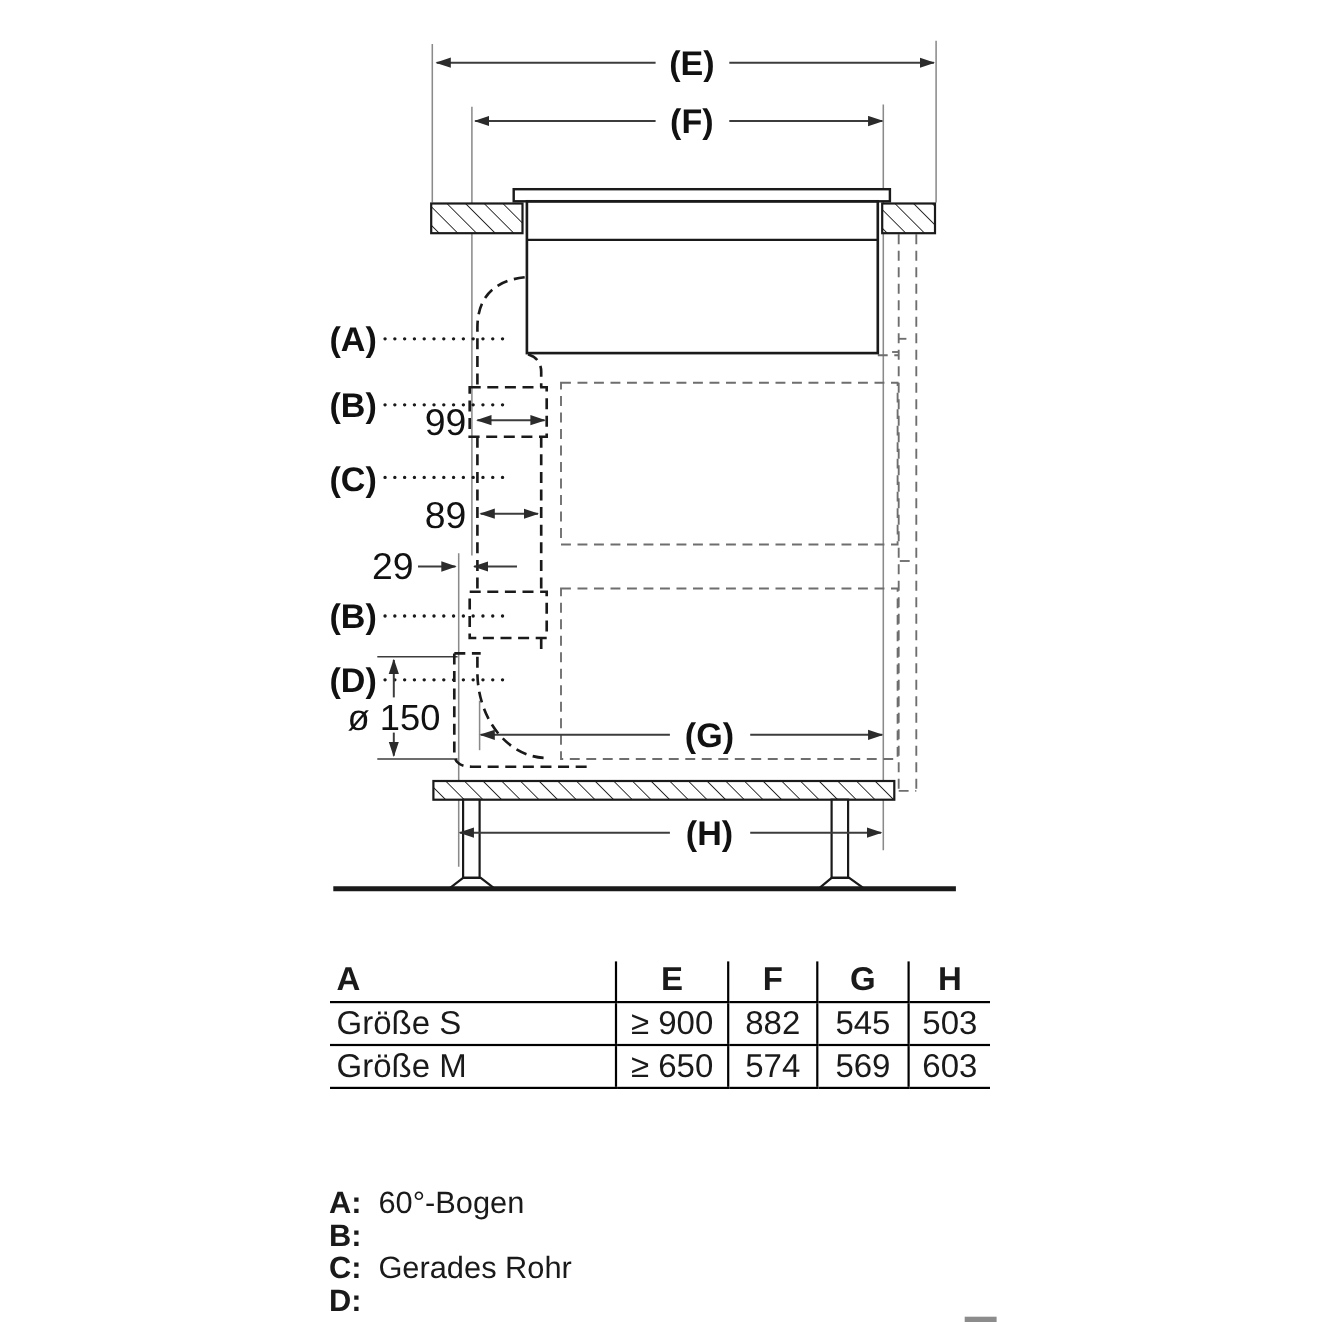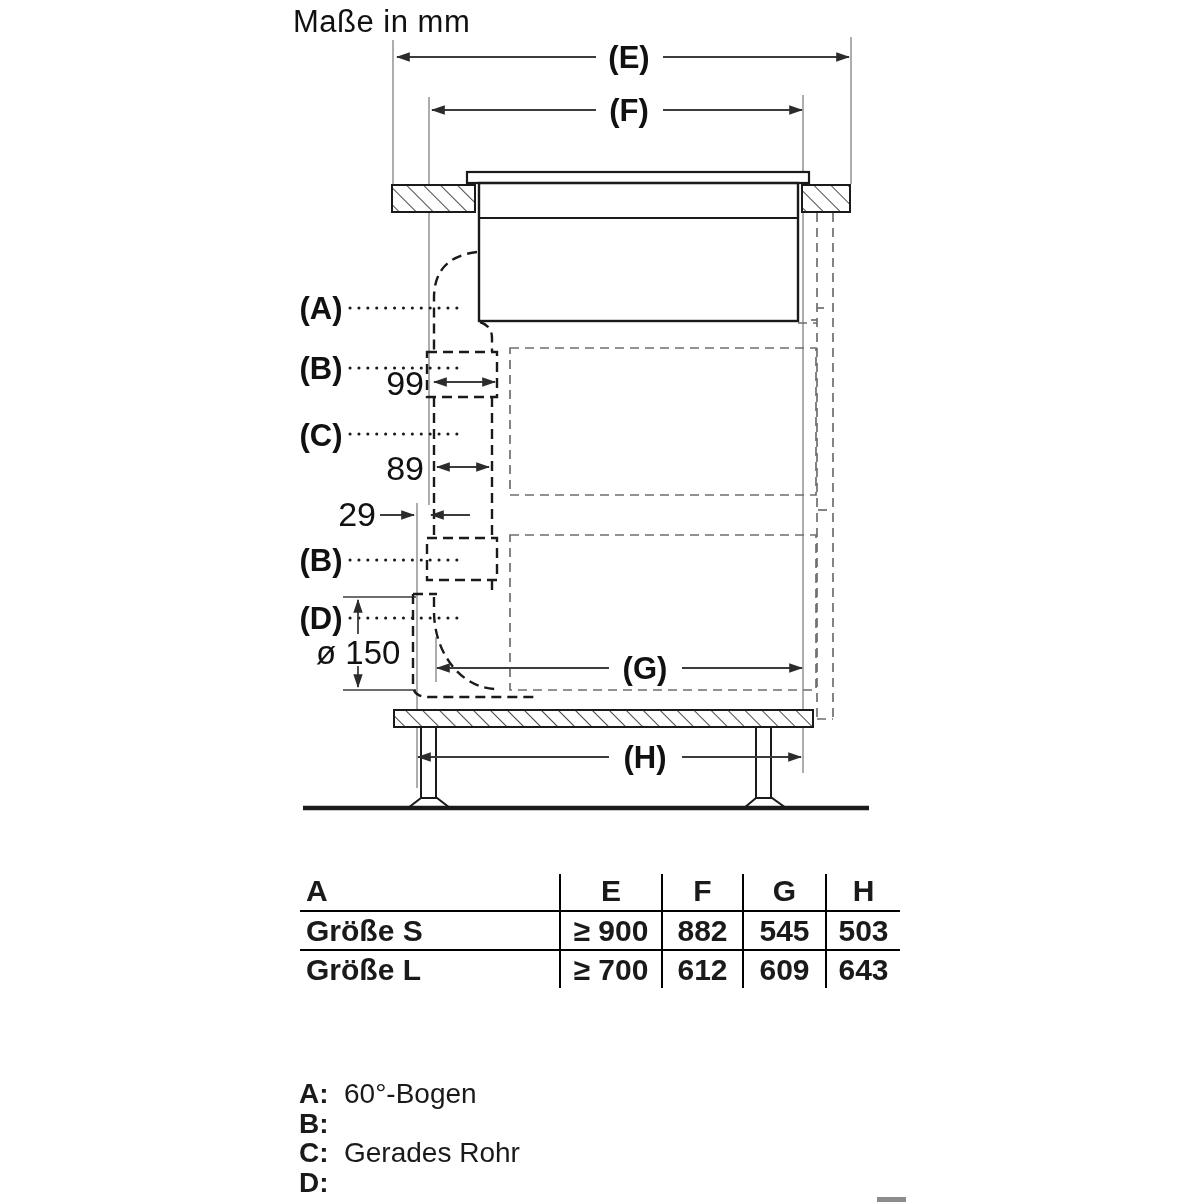--- a/index.html
+++ b/index.html
@@ -15,40 +15,39 @@
   svg text{font-family:"Liberation Sans", sans-serif;fill:#111;}
   .dimlbl{font-size:31px;font-weight:bold;text-anchor:middle;}
   .partlbl{font-size:31px;font-weight:bold;text-anchor:middle;}
   .numlbl{font-size:34px;font-weight:400;text-anchor:end;}
   .dialbl{font-size:33px;font-weight:400;text-anchor:start;}
 
   .spec-table{
     position:absolute;left:300px;top:874px;border-collapse:collapse;table-layout:fixed;
     width:600px;font-size:30px;
   }
-  .spec-table th,.spec-table td{padding:0;font-weight:700;white-space:nowrap;}
+  .spec-table th,.spec-table td{padding:0;font-weight:400;white-space:nowrap;}
   .spec-table th{font-weight:bold;height:34px;vertical-align:bottom;padding-bottom:2px;}
   .spec-table td{height:37px;vertical-align:middle;}
   .col-a{text-align:left;padding-left:6px !important;}
   .col-v{text-align:center;}
   .vline{border-left:2px solid #000;}
   .hline th,.hline td{border-bottom:2.5px solid #000;}
 
   .legend{position:absolute;left:299px;top:1079px;font-size:28px;line-height:29.6px;}
   .legend-row{display:flex;}
   .legend-key{font-weight:bold;width:45px;flex:0 0 45px;}
 
   .scroll-thumb{position:absolute;left:877px;top:1197px;width:29px;height:5px;background:#8c8c8c;}
 </style>
 </head>
 <body>
 
 <div class="page">
 
-  <div class="title">Maße in mm</div>
 
   <svg width="1202" height="860" viewBox="0 0 1202 860">
     <defs>
       <marker id="ah" viewBox="0 0 12 8" refX="11" refY="4" markerWidth="14" markerHeight="10" orient="auto-start-reverse" markerUnits="userSpaceOnUse">
         <path d="M0,0 L12,4 L0,8 Z" fill="#2b2b2b"></path>
       </marker>
       <pattern id="hatch" width="12" height="12" patternUnits="userSpaceOnUse" patternTransform="rotate(-45)">
         <rect width="12" height="12" fill="#fff"></rect>
         <line x1="0" y1="0" x2="0" y2="12" stroke="#1a1a1a" stroke-width="1.6"></line>
       </pattern>
@@ -162,26 +161,26 @@
       <th class="col-v vline">G</th>
       <th class="col-v vline">H</th>
     </tr>
     <tr class="hline">
       <td class="col-a">Größe S</td>
       <td class="col-v vline">≥ 900</td>
       <td class="col-v vline">882</td>
       <td class="col-v vline">545</td>
       <td class="col-v vline">503</td>
     </tr>
-    <tr>
-      <td class="col-a">Größe L</td>
-      <td class="col-v vline">≥ 700</td>
-      <td class="col-v vline">612</td>
-      <td class="col-v vline">609</td>
-      <td class="col-v vline">643</td>
+    <tr class="hline">
+      <td class="col-a">Größe M</td>
+      <td class="col-v vline">≥ 650</td>
+      <td class="col-v vline">574</td>
+      <td class="col-v vline">569</td>
+      <td class="col-v vline">603</td>
     </tr>
   </tbody>
     </table>
 
   <div class="legend">
     <div class="legend-row">
       <span class="legend-key">A:</span>
       <span class="legend-text">60°-Bogen</span>
     </div>
     <div class="legend-row">

